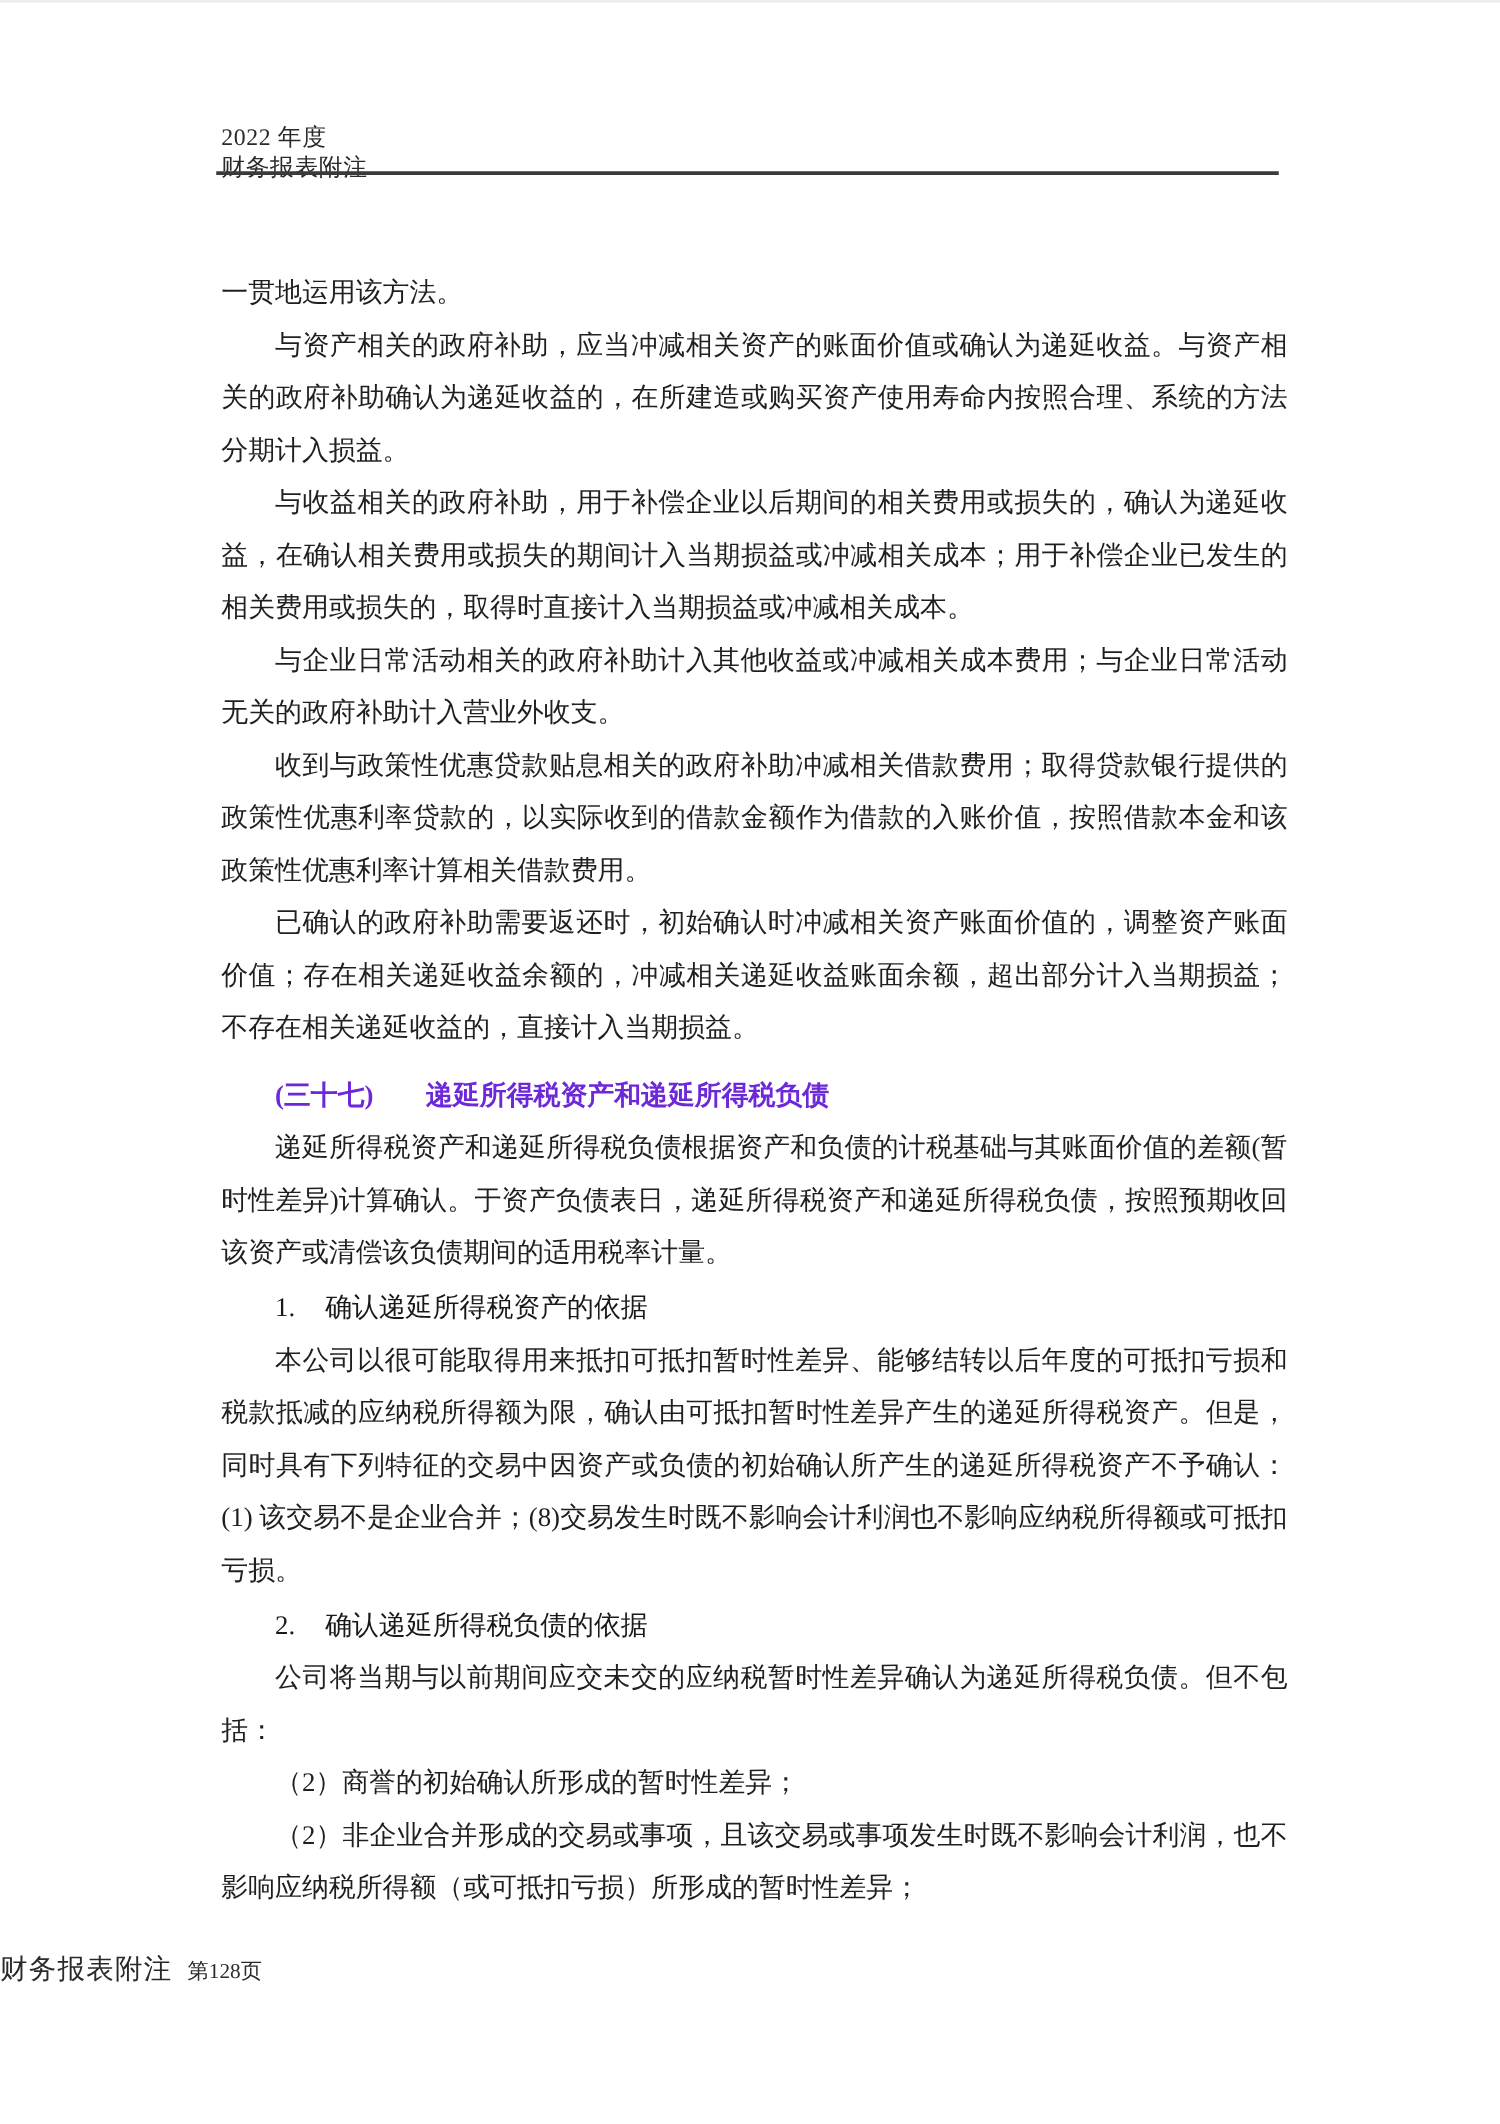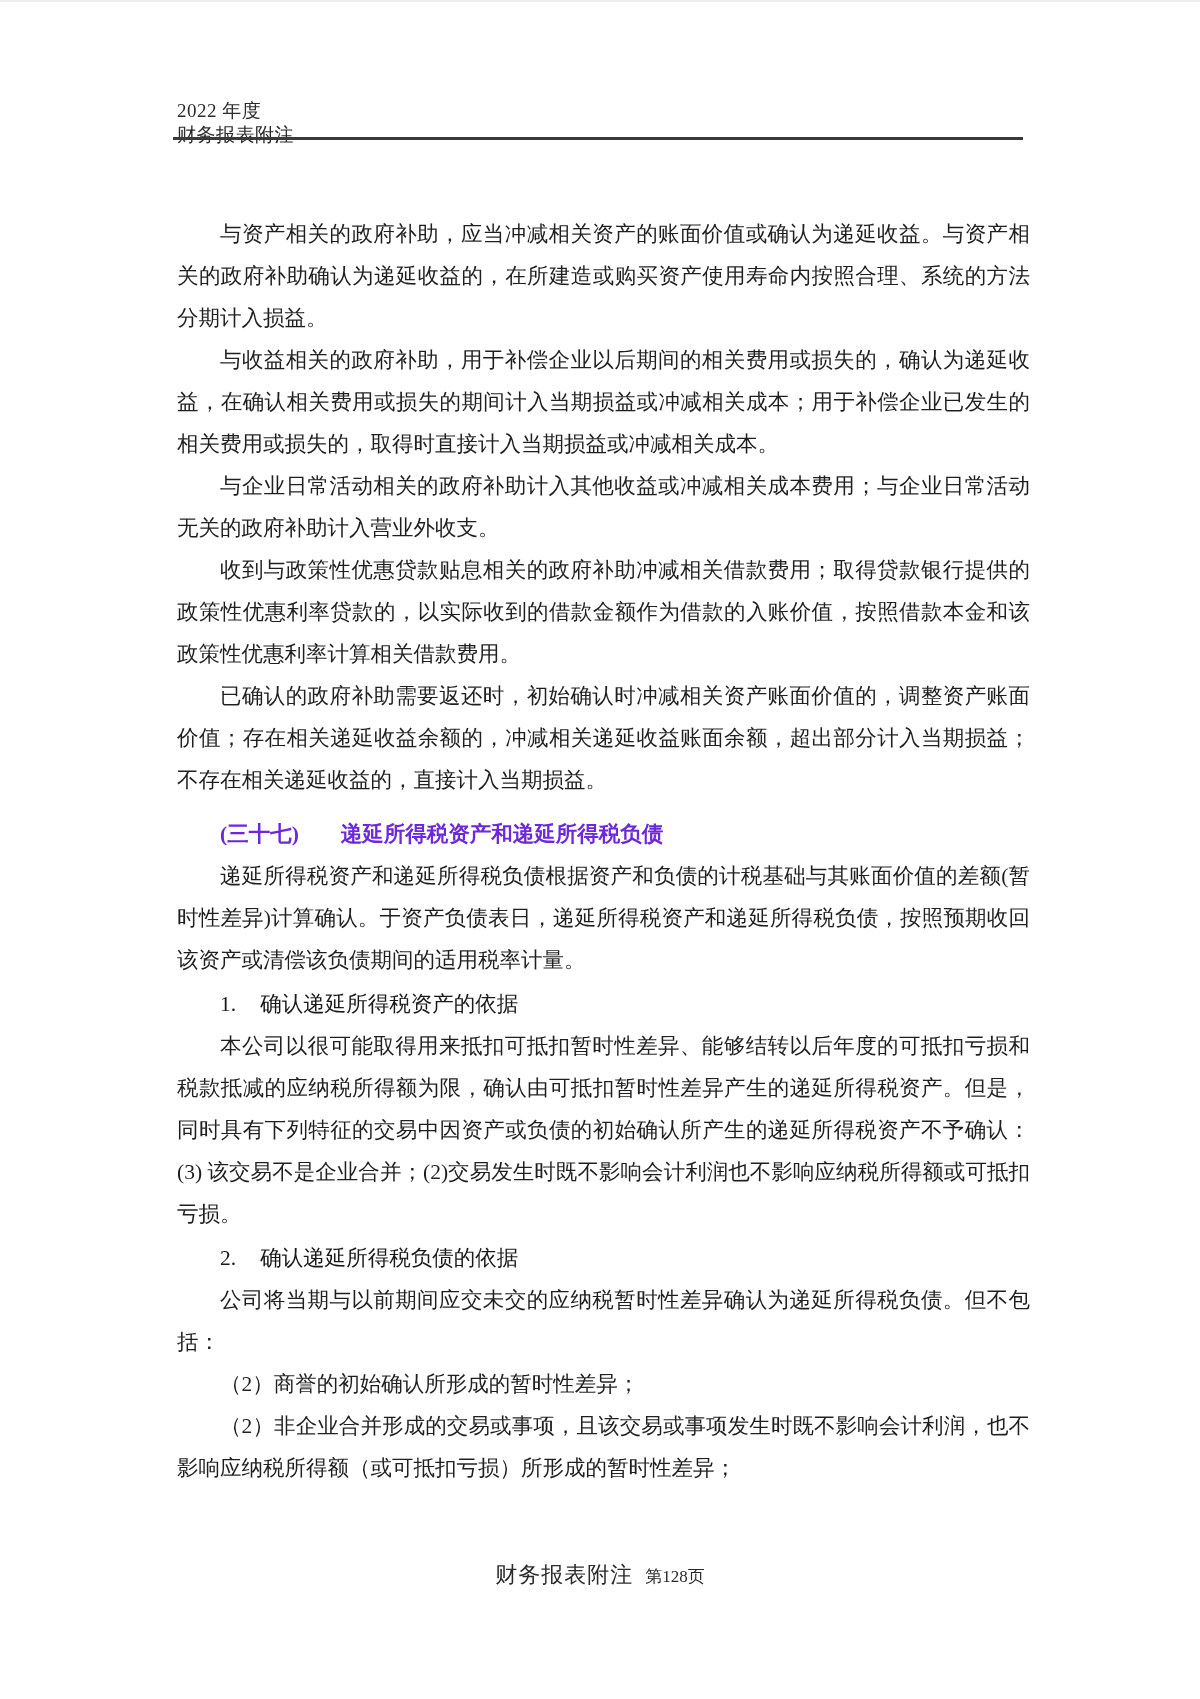--- a/index.html
+++ b/index.html
@@ -36,47 +36,48 @@
     color:#6d28d9;
   }
   .heading .num { margin-right:42px; }
   .subheading {
     font-weight:normal; text-indent:43px; margin-top:2px;
     color:#191919;
   }
   .subheading .num { margin-right:24px; }
   .doc-footer {
     position:absolute; left:0; top:1558px; width:1200px;
-    text-align:center; color:#2a2a2a; white-space:nowrap;
+    text-align:left; color:#2a2a2a; white-space:nowrap;
   }
   .footer-title { font-size:22px; letter-spacing:1px; }
   .footer-page  { font-size:17px; margin-left:12px; }
 </style>
 </head>
 <body>
 
 <div class="page">
 
   <div class="doc-header">
     <div>2022 年度</div>
     <div>财务报表附注</div>
   </div>
 
   <div class="header-rule"></div>
 
   <div class="doc-body">
+      <p class="para plain"><span>一贯地运用该方法。</span></p>
       <p class="para indent"><span>与资产相关的政府补助，应当冲减相关资产的账面价值或确认为递延收益。与资产相关的政府补助确认为递延收益的，在所建造或购买资产使用寿命内按照合理、系统的方法分期计入损益。</span></p>
       <p class="para indent"><span>与收益相关的政府补助，用于补偿企业以后期间的相关费用或损失的，确认为递延收益，在确认相关费用或损失的期间计入当期损益或冲减相关成本；用于补偿企业已发生的相关费用或损失的，取得时直接计入当期损益或冲减相关成本。</span></p>
       <p class="para indent"><span>与企业日常活动相关的政府补助计入其他收益或冲减相关成本费用；与企业日常活动无关的政府补助计入营业外收支。</span></p>
       <p class="para indent"><span>收到与政策性优惠贷款贴息相关的政府补助冲减相关借款费用；取得贷款银行提供的政策性优惠利率贷款的，以实际收到的借款金额作为借款的入账价值，按照借款本金和该政策性优惠利率计算相关借款费用。</span></p>
       <p class="para indent"><span>已确认的政府补助需要返还时，初始确认时冲减相关资产账面价值的，调整资产账面价值；存在相关递延收益余额的，冲减相关递延收益账面余额，超出部分计入当期损益；不存在相关递延收益的，直接计入当期损益。</span></p>
       <p class="para heading"><span class="num">(三十七)</span><span>递延所得税资产和递延所得税负债</span></p>
       <p class="para indent"><span>递延所得税资产和递延所得税负债根据资产和负债的计税基础与其账面价值的差额(暂时性差异)计算确认。于资产负债表日，递延所得税资产和递延所得税负债，按照预期收回该资产或清偿该负债期间的适用税率计量。</span></p>
       <p class="para subheading"><span class="num">1.</span><span>确认递延所得税资产的依据</span></p>
-      <p class="para indent"><span>本公司以很可能取得用来抵扣可抵扣暂时性差异、能够结转以后年度的可抵扣亏损和税款抵减的应纳税所得额为限，确认由可抵扣暂时性差异产生的递延所得税资产。但是，同时具有下列特征的交易中因资产或负债的初始确认所产生的递延所得税资产不予确认：(3) 该交易不是企业合并；(2)交易发生时既不影响会计利润也不影响应纳税所得额或可抵扣亏损。</span></p>
+      <p class="para indent"><span>本公司以很可能取得用来抵扣可抵扣暂时性差异、能够结转以后年度的可抵扣亏损和税款抵减的应纳税所得额为限，确认由可抵扣暂时性差异产生的递延所得税资产。但是，同时具有下列特征的交易中因资产或负债的初始确认所产生的递延所得税资产不予确认：(1) 该交易不是企业合并；(8)交易发生时既不影响会计利润也不影响应纳税所得额或可抵扣亏损。</span></p>
       <p class="para subheading"><span class="num">2.</span><span>确认递延所得税负债的依据</span></p>
       <p class="para indent"><span>公司将当期与以前期间应交未交的应纳税暂时性差异确认为递延所得税负债。但不包括：</span></p>
       <p class="para indent"><span>（2）商誉的初始确认所形成的暂时性差异；</span></p>
       <p class="para indent"><span>（2）非企业合并形成的交易或事项，且该交易或事项发生时既不影响会计利润，也不影响应纳税所得额（或可抵扣亏损）所形成的暂时性差异；</span></p>
     </div>
 
   <div class="doc-footer">
     <span class="footer-title">财务报表附注</span><span class="footer-page">第128页</span>
   </div>
 

